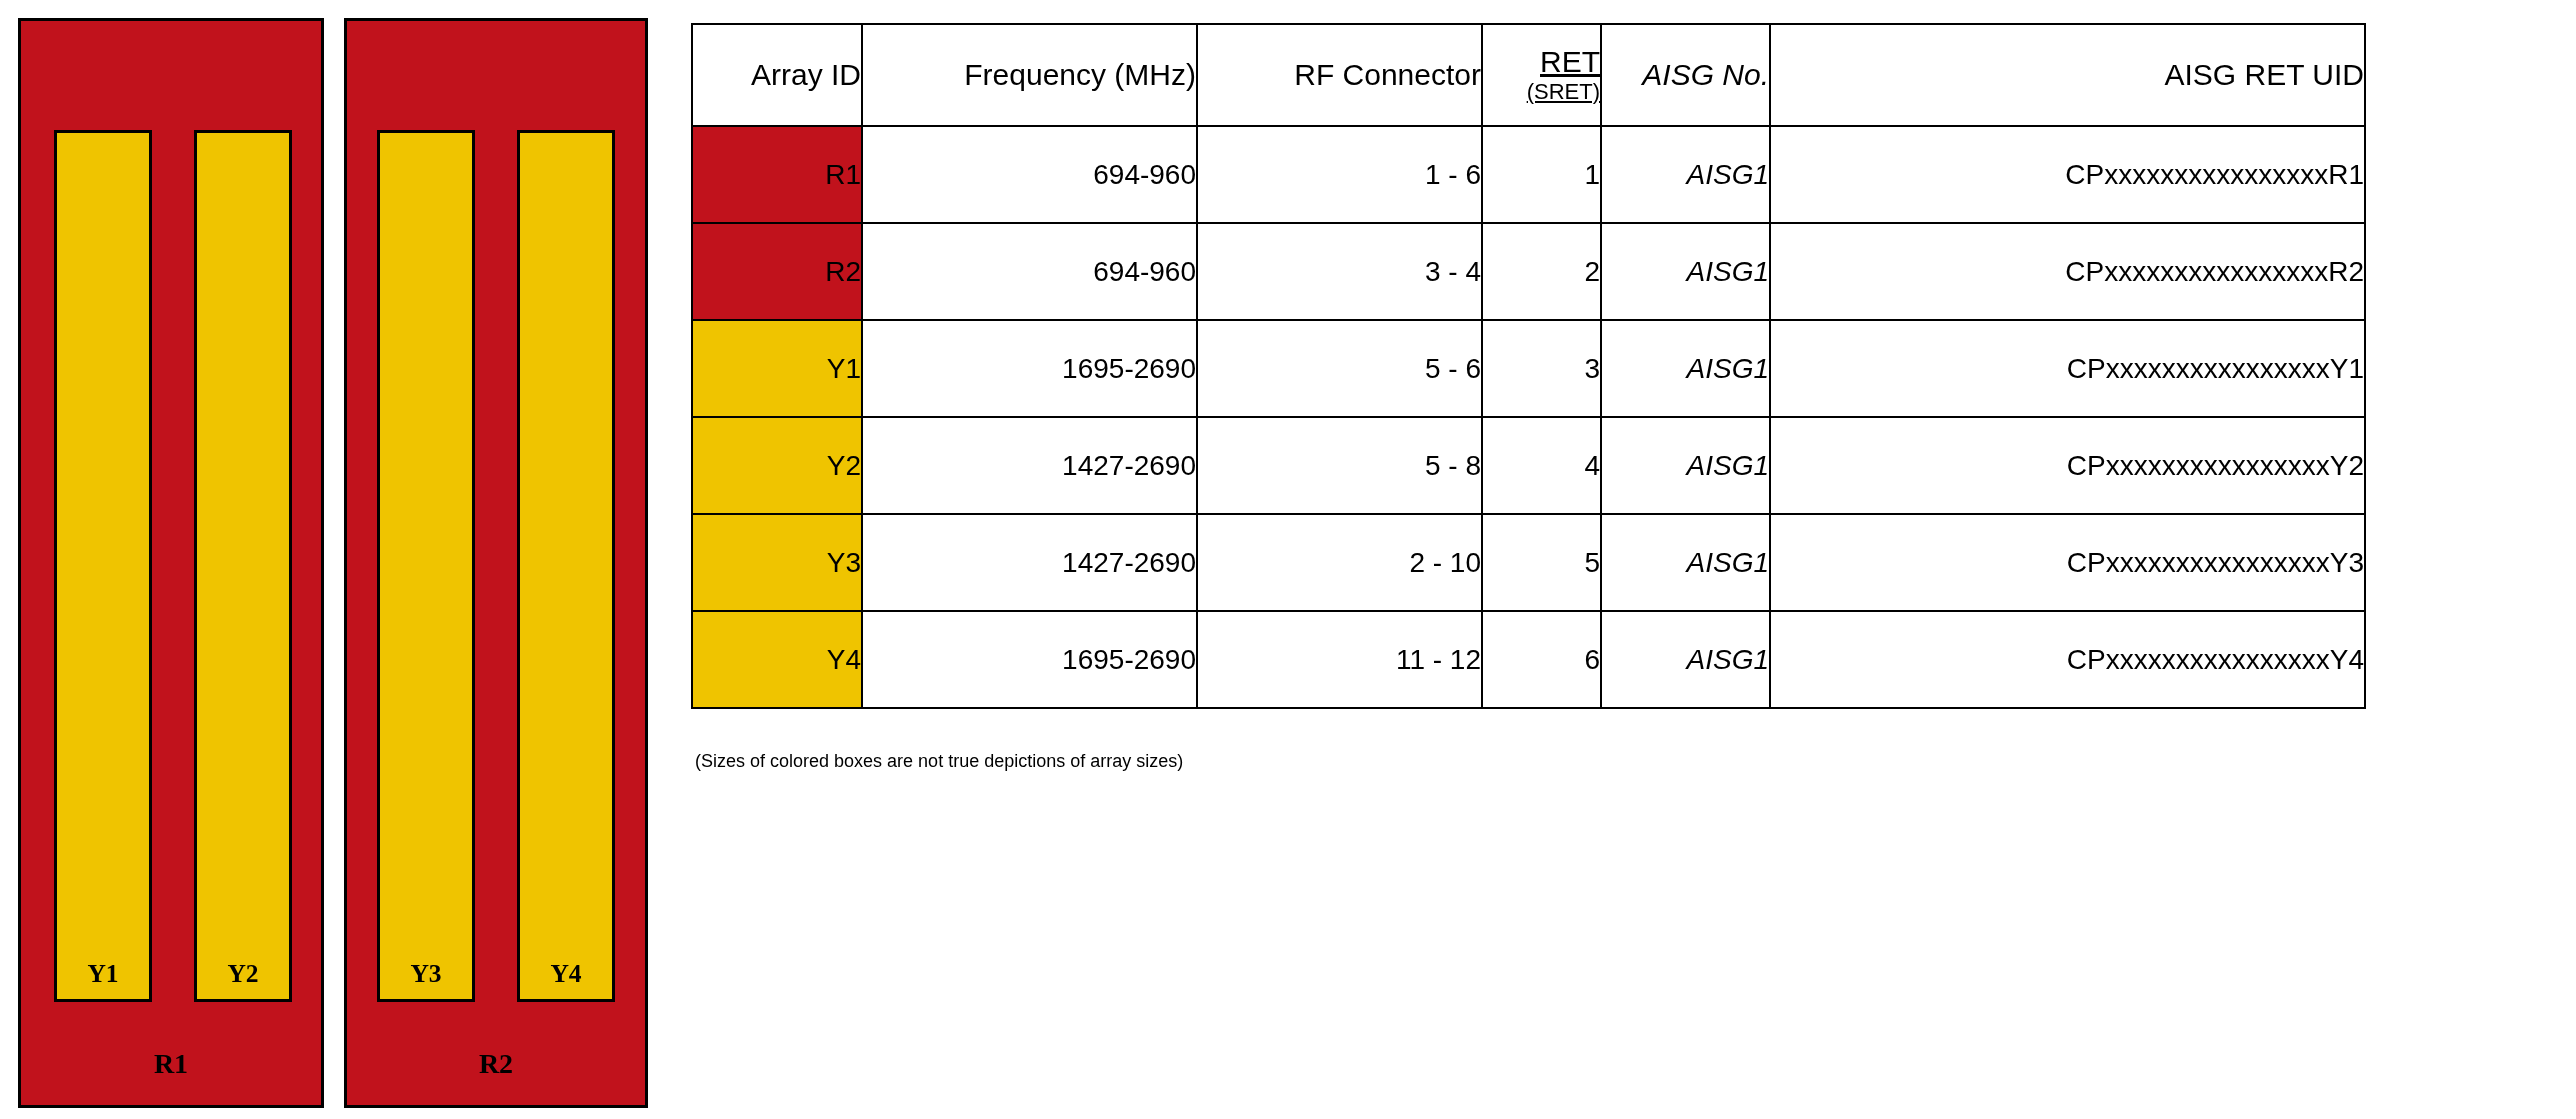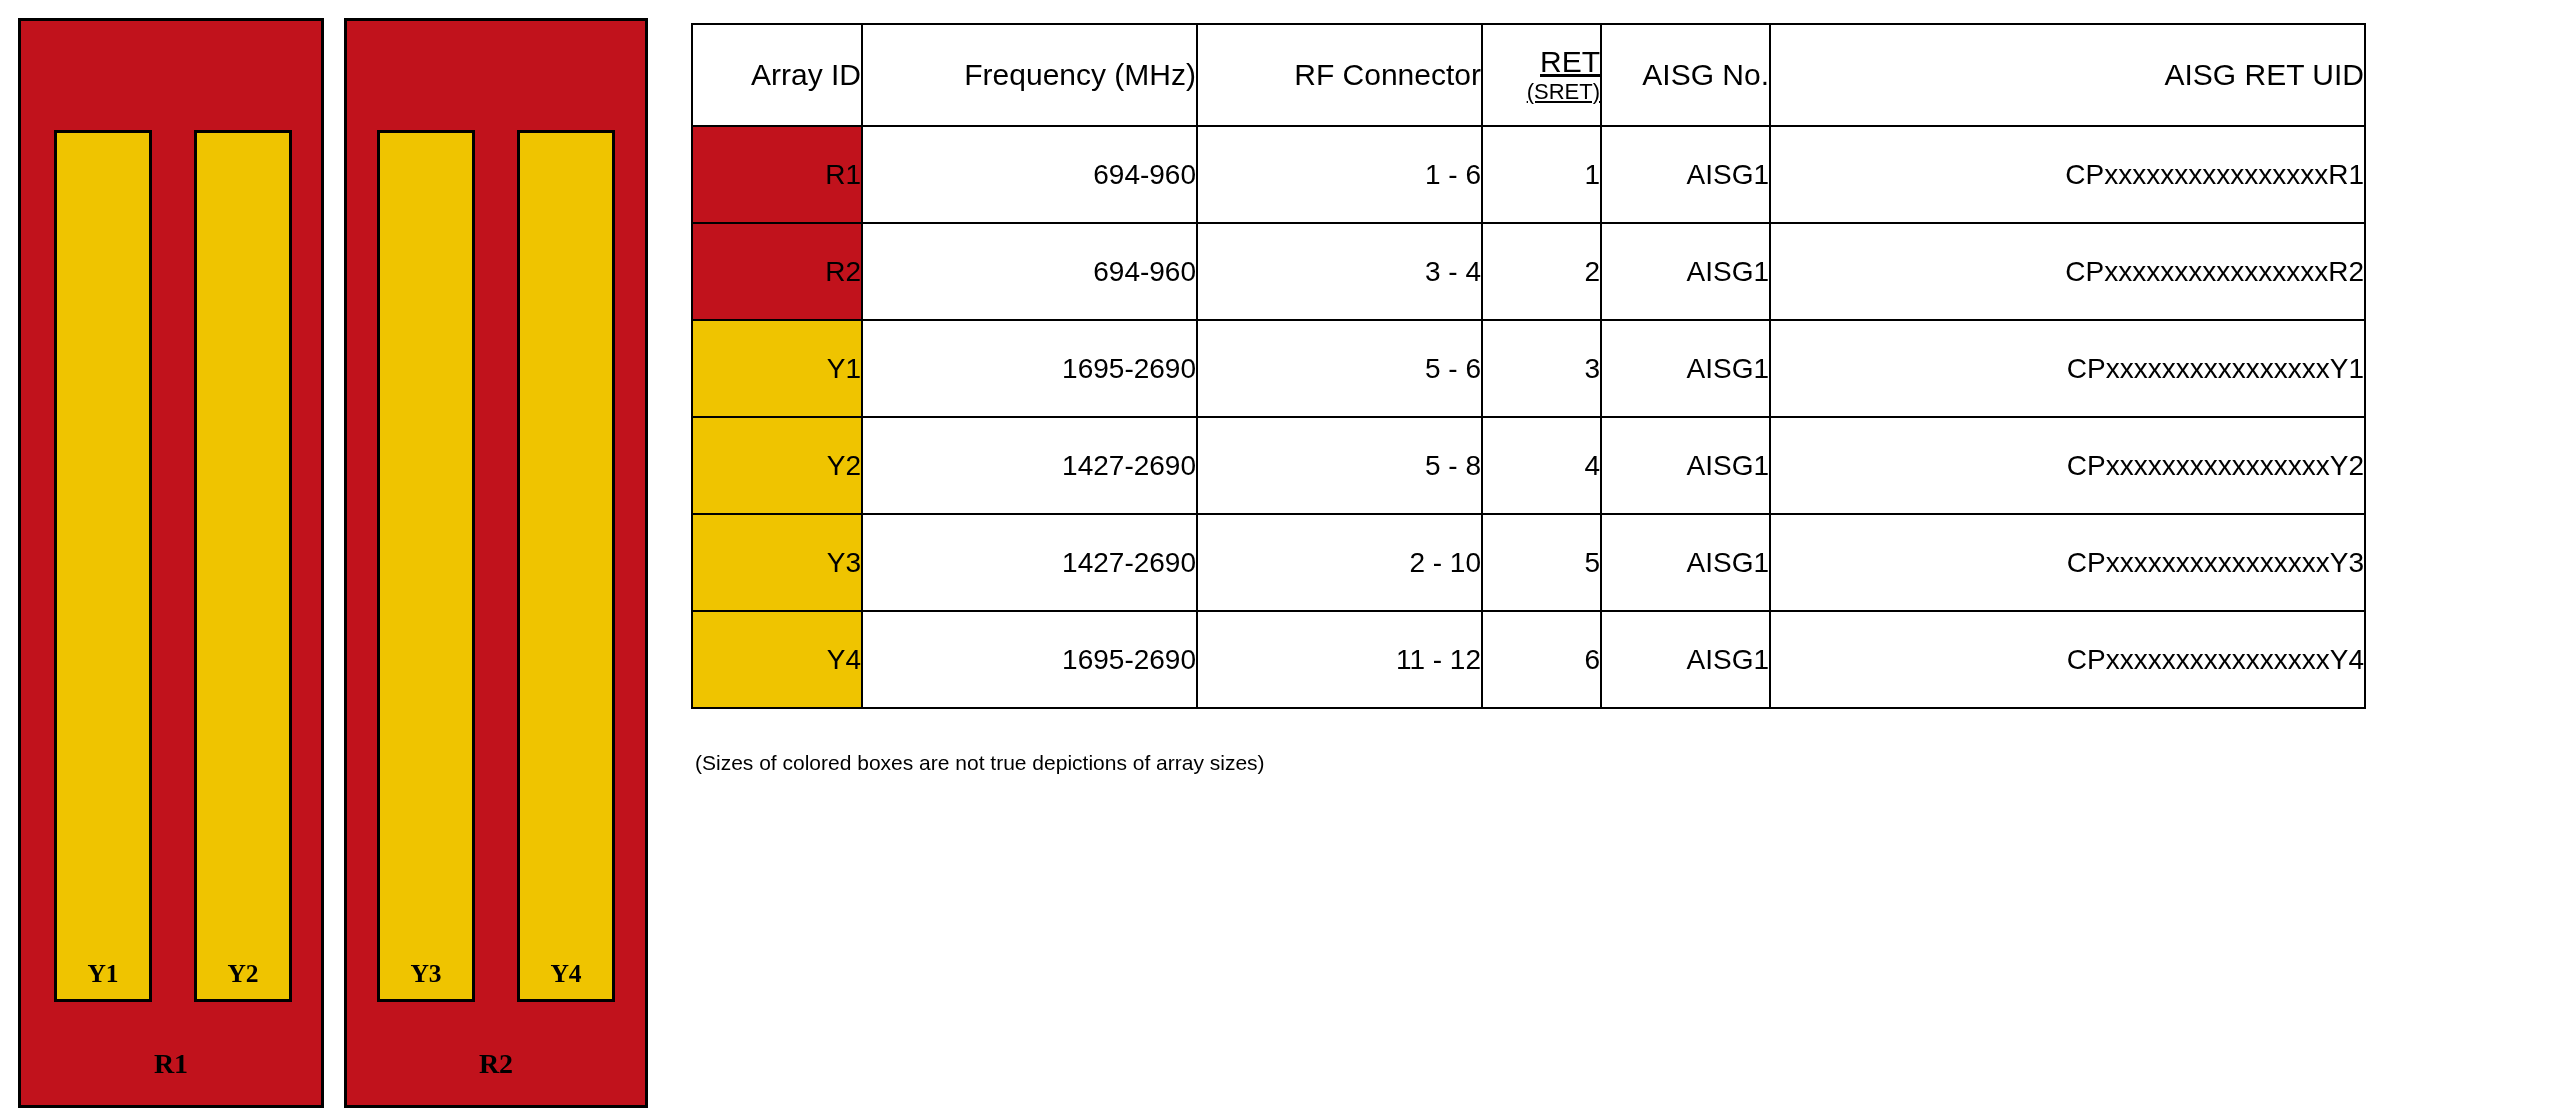--- a/index.html
+++ b/index.html
@@ -82,37 +82,37 @@
   table.spec tbody td{
     height:95px;
     font-size:28px;
   }
 
   
   .c-array{width:168px;}
   .c-freq{width:333px;}
   .c-conn{width:283px;}
   .c-ret{width:117px;}
-  .c-aisg{width:167px;}
+  .c-aisg{width:167px;font-style:italic;}
   .c-uid{width:593px;}
 
   .ret-head{line-height:1.0;text-decoration:underline;}
   .ret-head .ret-main{display:block;font-size:30px;}
   .ret-head .ret-sub{display:block;font-size:22px;margin-top:3.3px;}
 
   td.cell-red{background:#C1121C;}
   td.cell-yellow{background:#EFC400;}
 
   
   #caption{
     position:absolute;
     left:695px;
     top:751px;
     font-family:"Liberation Sans", sans-serif;
-    font-size:21px;
+    font-size:18px;
     color:#000;
     white-space:nowrap;
   }
 </style>
 </head>
 <body style="--red: #C1121C; --yellow: #EFC400; background: rgb(255, 255, 255);">
 
 <div id="diagram">
 
   <div class="panel" id="panel-r1" style="background: rgb(193, 18, 28);">

